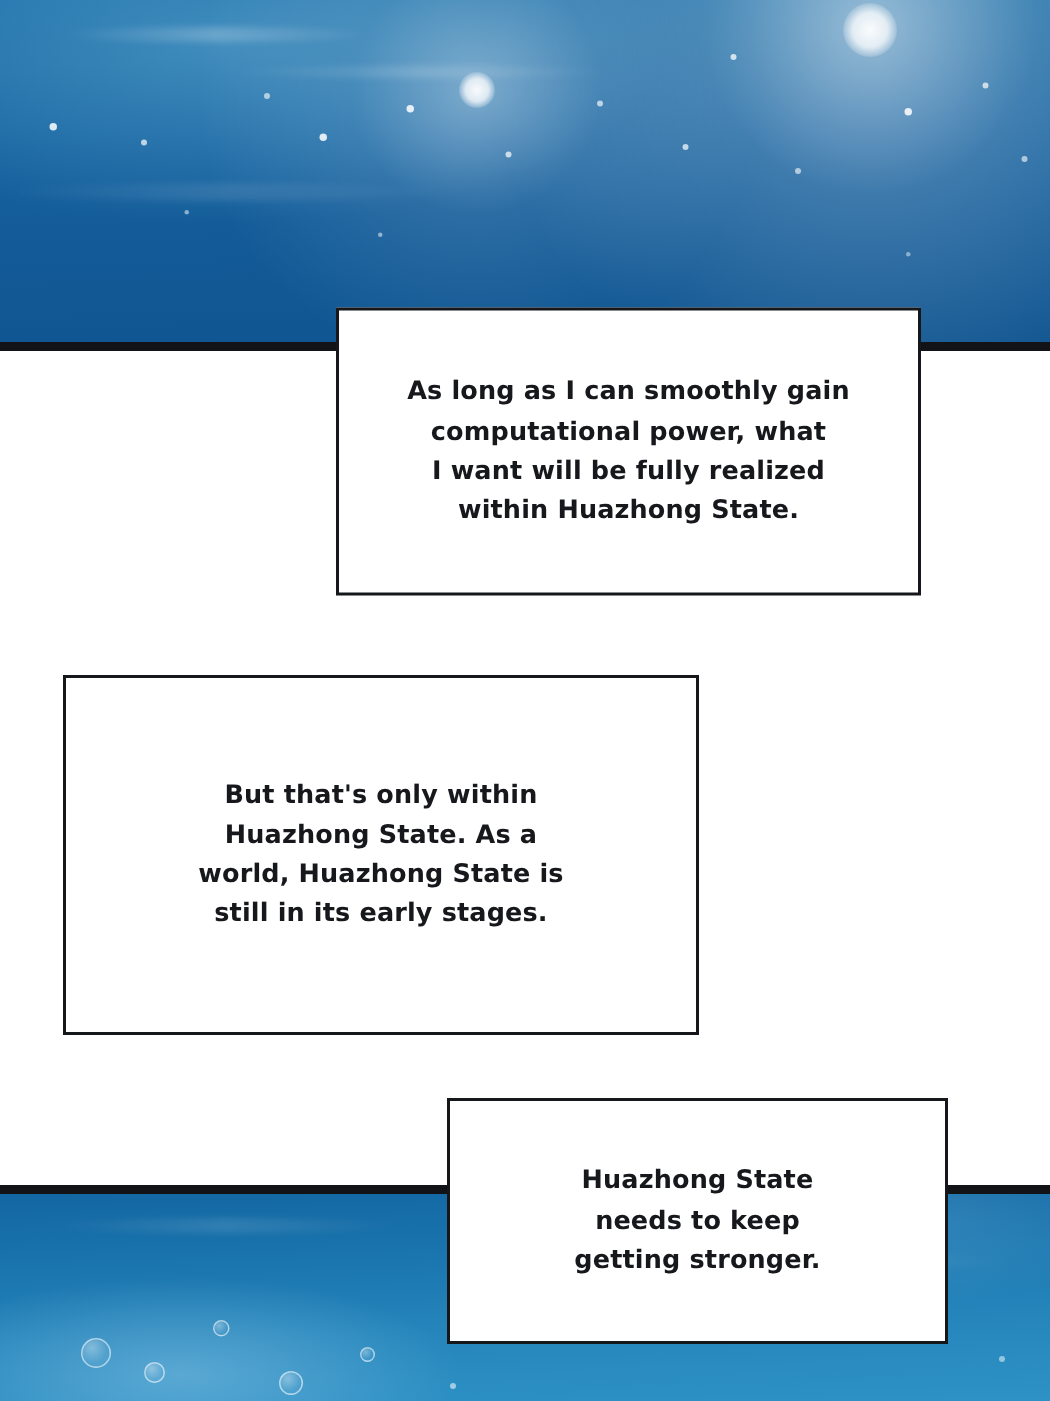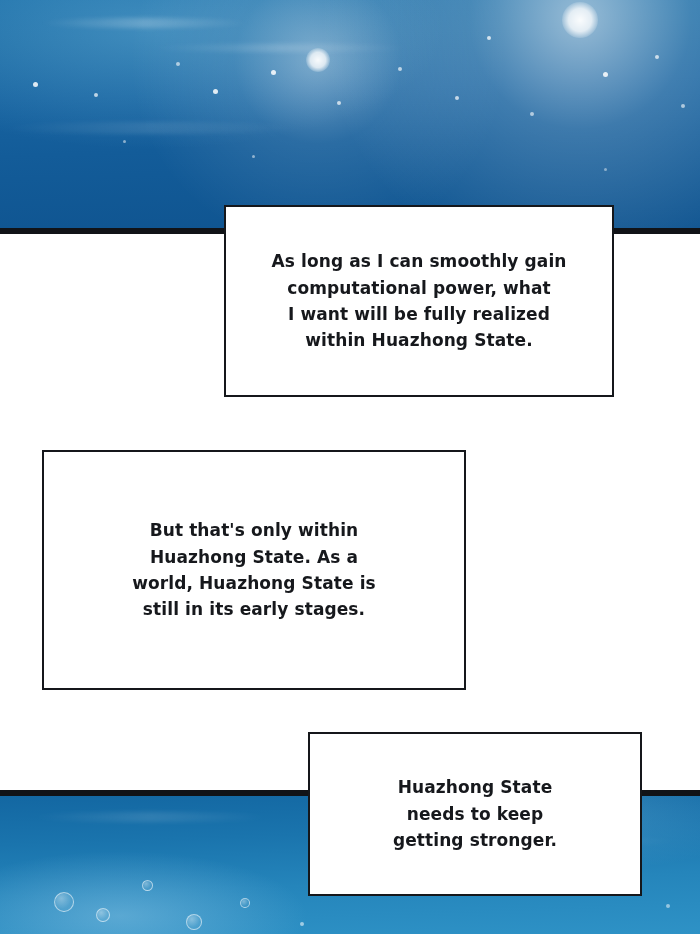--- a/index.html
+++ b/index.html
@@ -111,21 +111,21 @@
 
   .box-2 {
     left: 42px;
     top: 450px;
     width: 424px;
     height: 240px;
   }
   .box-2 .bubble-text { text-align: center; }
 
   .box-3 {
-    left: 308px;
+    left: 298px;
     top: 732px;
     width: 334px;
     height: 164px;
   }
   .box-3 .bubble-text { text-align: center; }
 </style>
 </head>
 <body>
 
 <div class="page">

